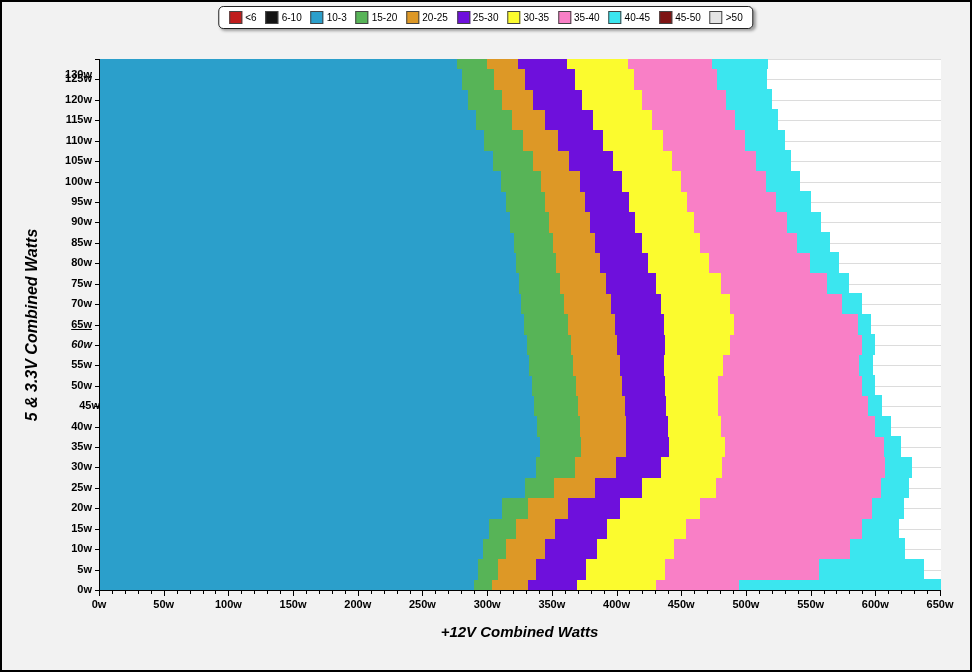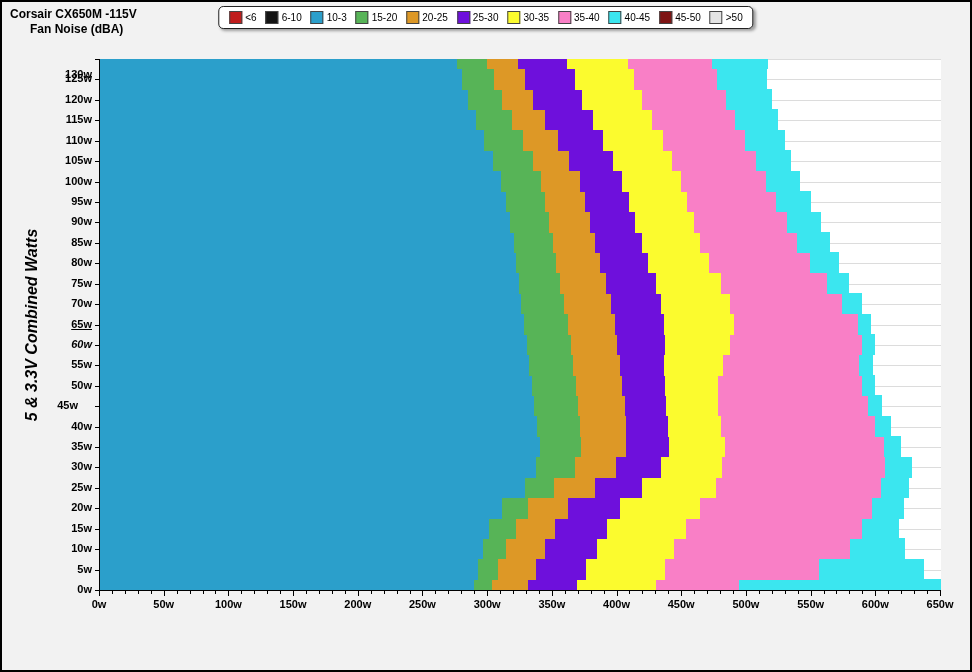--- a/index.html
+++ b/index.html
@@ -44,24 +44,20 @@
     position:absolute;left:-234px;top:312px;width:531px;height:22px;text-align:center;
     transform:rotate(-90deg);
     font-size:16px;font-weight:bold;font-style:italic;color:#000;
   }
 </style>
 </head>
 <body>
 
 <div class="frame">
 
-  <div class="titleblock">
-    <div class="title-line1">Corsair CX650M -115V</div>
-    <div class="title-line2">Fan Noise (dBA)</div>
-  </div>
 
   <div class="legend">
     <span style="display:inline-flex;align-items:center;gap:9px;">
         <span class="legend-item">
           <span class="swatch" style="background: rgb(192, 29, 29);"></span>
           <span class="legend-label">&lt;6</span>
         </span>
         <span class="legend-item">
           <span class="swatch" style="background: rgb(20, 20, 20);"></span>
           <span class="legend-label">6-10</span>
@@ -372,20 +368,21 @@
         <div class="seg" style="left: calc(0% - 0.3px); width: calc(42.4615% + 0.6px); background: rgb(43, 159, 203);"></div>
         <div class="seg" style="left: calc(42.4615% - 0.3px); width: calc(3.53846% + 0.6px); background: rgb(87, 180, 87);"></div>
         <div class="seg" style="left: calc(46% - 0.3px); width: calc(3.69231% + 0.6px); background: rgb(221, 152, 38);"></div>
         <div class="seg" style="left: calc(49.6923% - 0.3px); width: calc(5.84615% + 0.6px); background: rgb(110, 16, 220);"></div>
         <div class="seg" style="left: calc(55.5385% - 0.3px); width: calc(7.23077% + 0.6px); background: rgb(251, 251, 46);"></div>
         <div class="seg" style="left: calc(62.7692% - 0.3px); width: calc(10% + 0.6px); background: rgb(249, 127, 198);"></div>
         <div class="seg" style="left: calc(72.7692% - 0.3px); width: calc(6.61538% + 0.6px); background: rgb(59, 230, 239);"></div>
       </div>
     </div>
 
+  <div class="x-title">+12V Combined Watts</div>
 
 <div class="xtick" style="left: 97px; top: 589px; height: 5px;"></div>
     <div class="xtick" style="left: 109.938px; top: 589px; height: 3px;"></div>
     <div class="xtick" style="left: 122.877px; top: 589px; height: 3px;"></div>
     <div class="xtick" style="left: 135.815px; top: 589px; height: 3px;"></div>
     <div class="xtick" style="left: 148.754px; top: 589px; height: 3px;"></div>
     <div class="xtick" style="left: 161.692px; top: 589px; height: 5px;"></div>
     <div class="xtick" style="left: 174.631px; top: 589px; height: 3px;"></div>
     <div class="xtick" style="left: 187.569px; top: 589px; height: 3px;"></div>
     <div class="xtick" style="left: 200.508px; top: 589px; height: 3px;"></div>
@@ -472,21 +469,21 @@
     <div class="ylabel" style="left: 40px; top: 499.308px;">20w</div>
     <div class="ytick" style="left: 93px; top: 485.885px;"></div>
     <div class="ylabel" style="left: 40px; top: 478.885px;">25w</div>
     <div class="ytick" style="left: 93px; top: 465.462px;"></div>
     <div class="ylabel" style="left: 40px; top: 458.462px;">30w</div>
     <div class="ytick" style="left: 93px; top: 445.038px;"></div>
     <div class="ylabel" style="left: 40px; top: 438.038px;">35w</div>
     <div class="ytick" style="left: 93px; top: 424.615px;"></div>
     <div class="ylabel" style="left: 40px; top: 417.615px;">40w</div>
     <div class="ytick" style="left: 93px; top: 404.192px;"></div>
-    <div class="ylabel" style="left: 26px; top: 397.192px;">45w</div>
+    <div class="ylabel" style="left: 48px; top: 397.192px;">45w</div>
     <div class="ytick" style="left: 93px; top: 383.769px;"></div>
     <div class="ylabel" style="left: 40px; top: 376.769px;">50w</div>
     <div class="ytick" style="left: 93px; top: 363.346px;"></div>
     <div class="ylabel" style="left: 40px; top: 356.346px;">55w</div>
     <div class="ytick" style="left: 93px; top: 342.923px;"></div>
     <div class="ylabel" style="left: 40px; top: 335.923px; font-style: italic;">60w</div>
     <div class="ytick" style="left: 93px; top: 322.5px;"></div>
     <div class="ylabel" style="left: 40px; top: 315.5px; text-decoration: underline;">65w</div>
     <div class="ytick" style="left: 93px; top: 302.077px;"></div>
     <div class="ylabel" style="left: 40px; top: 295.077px;">70w</div>

